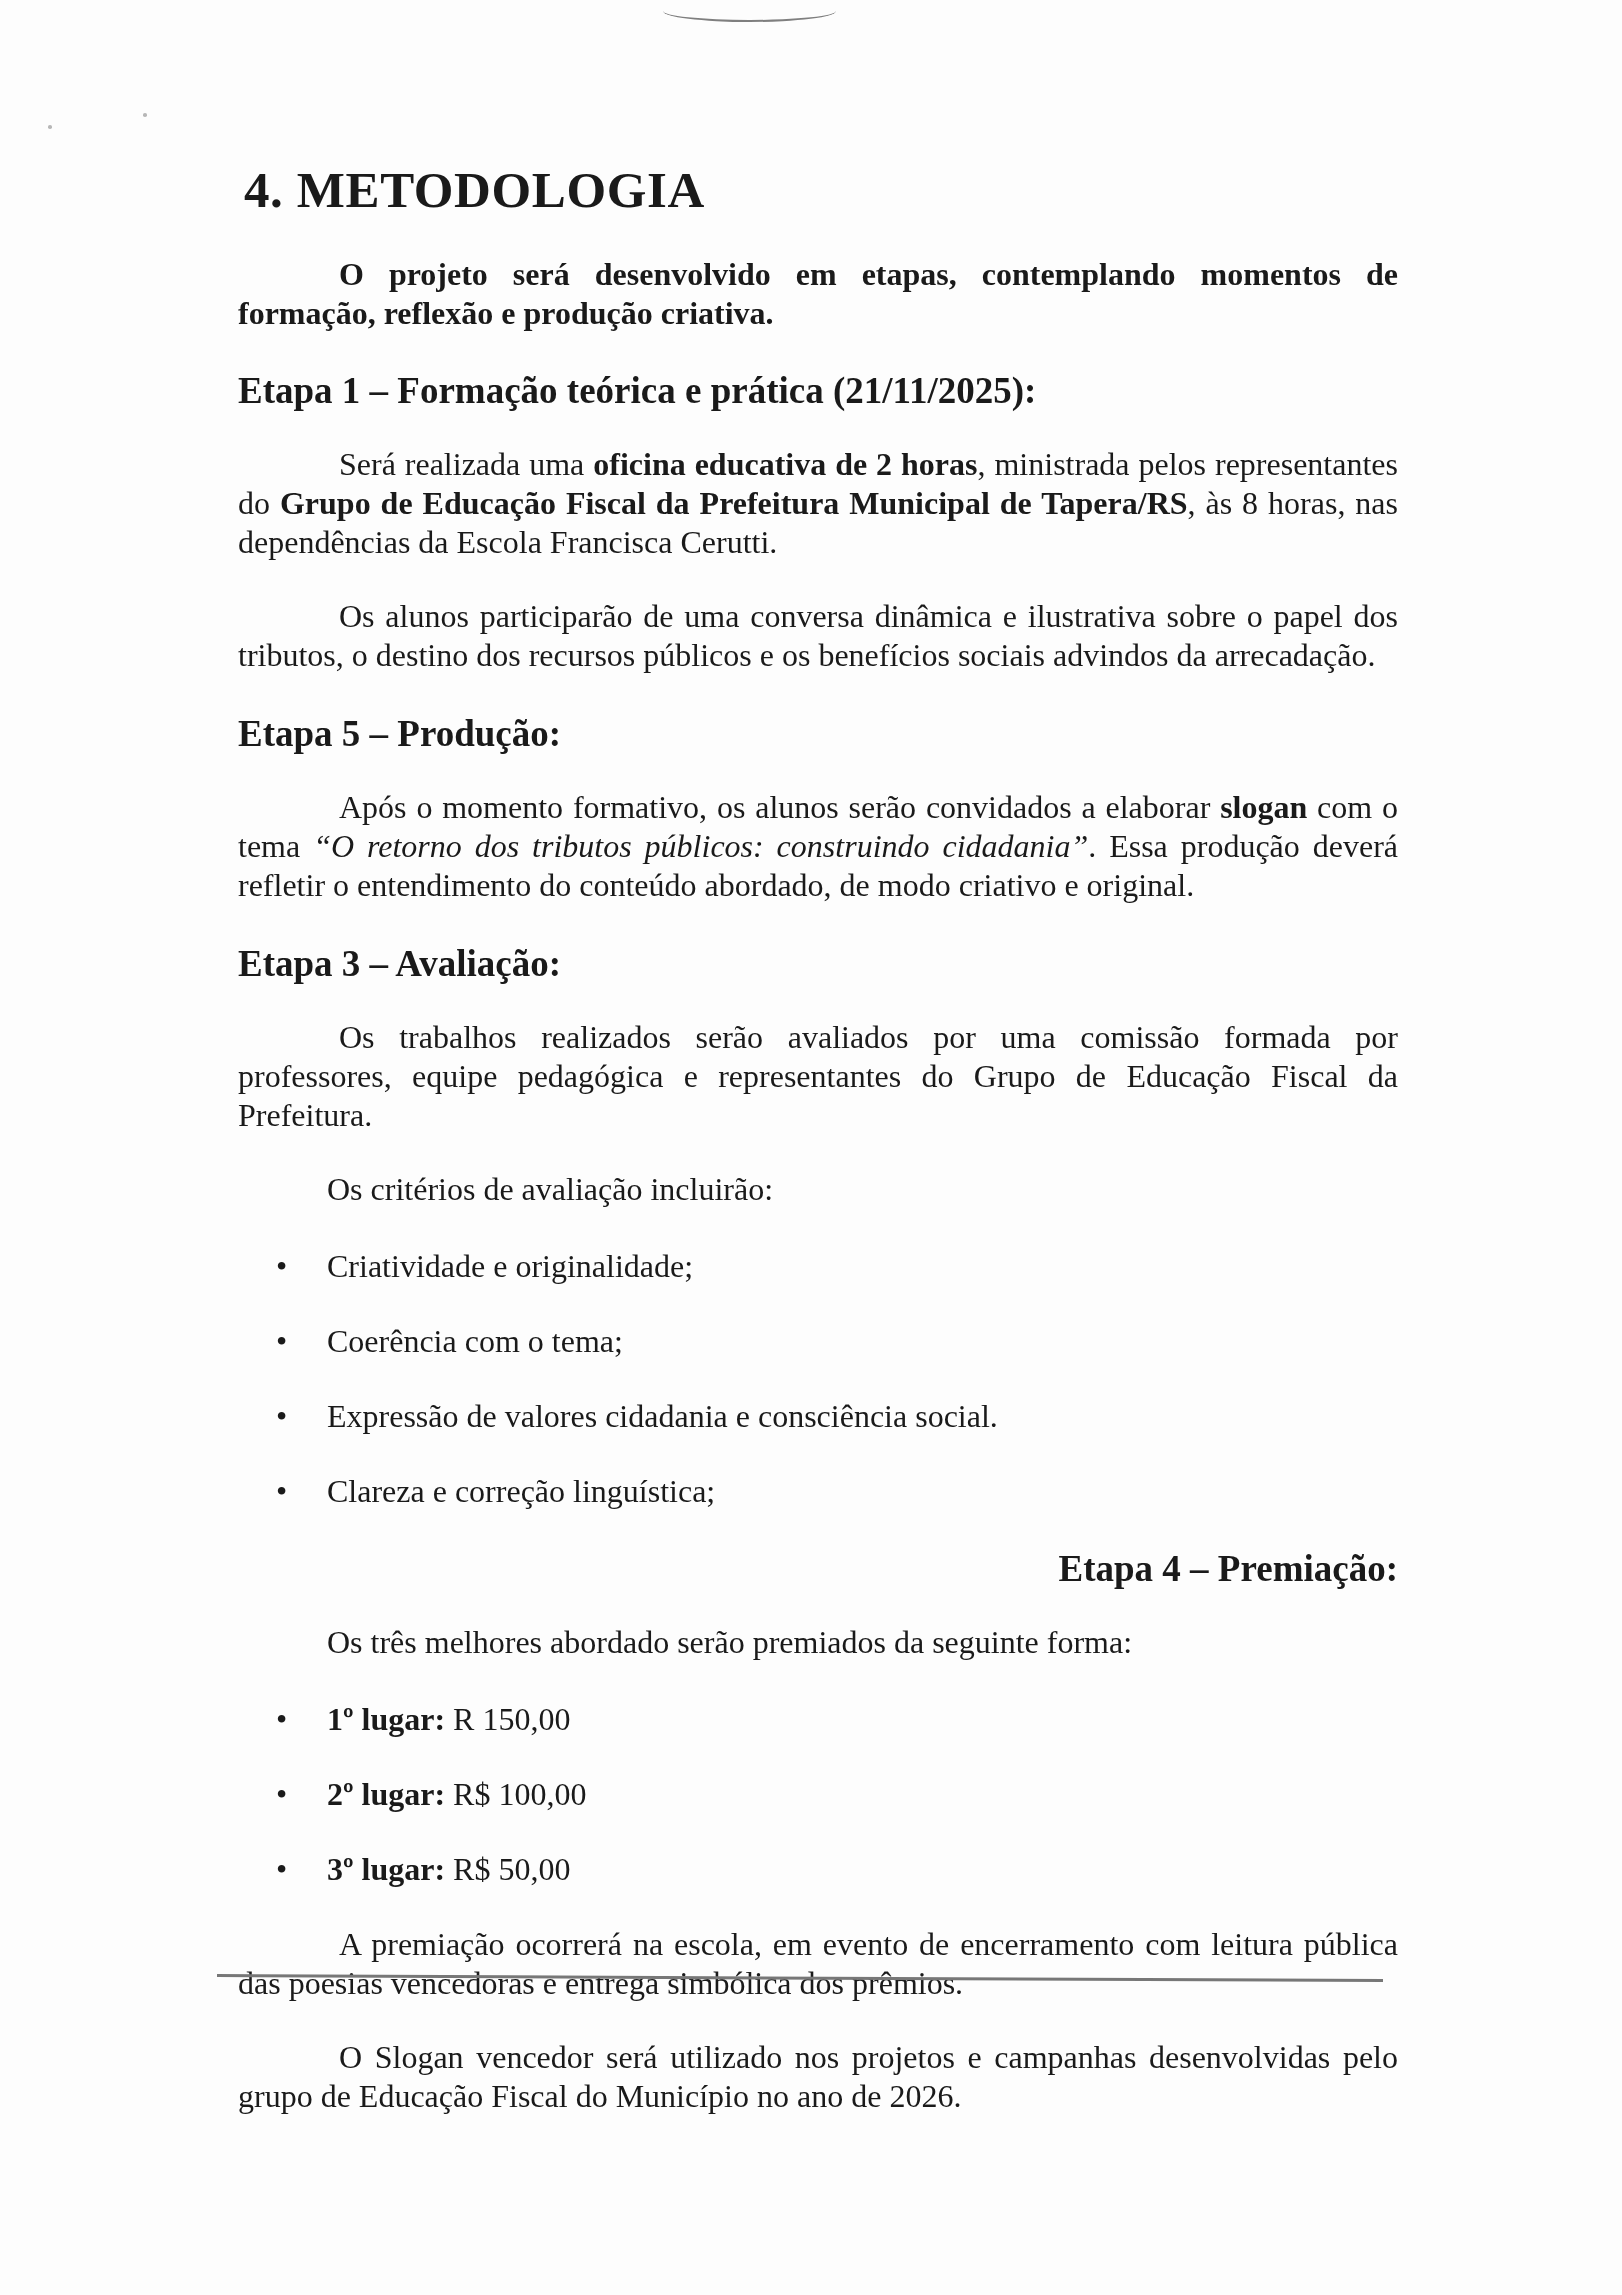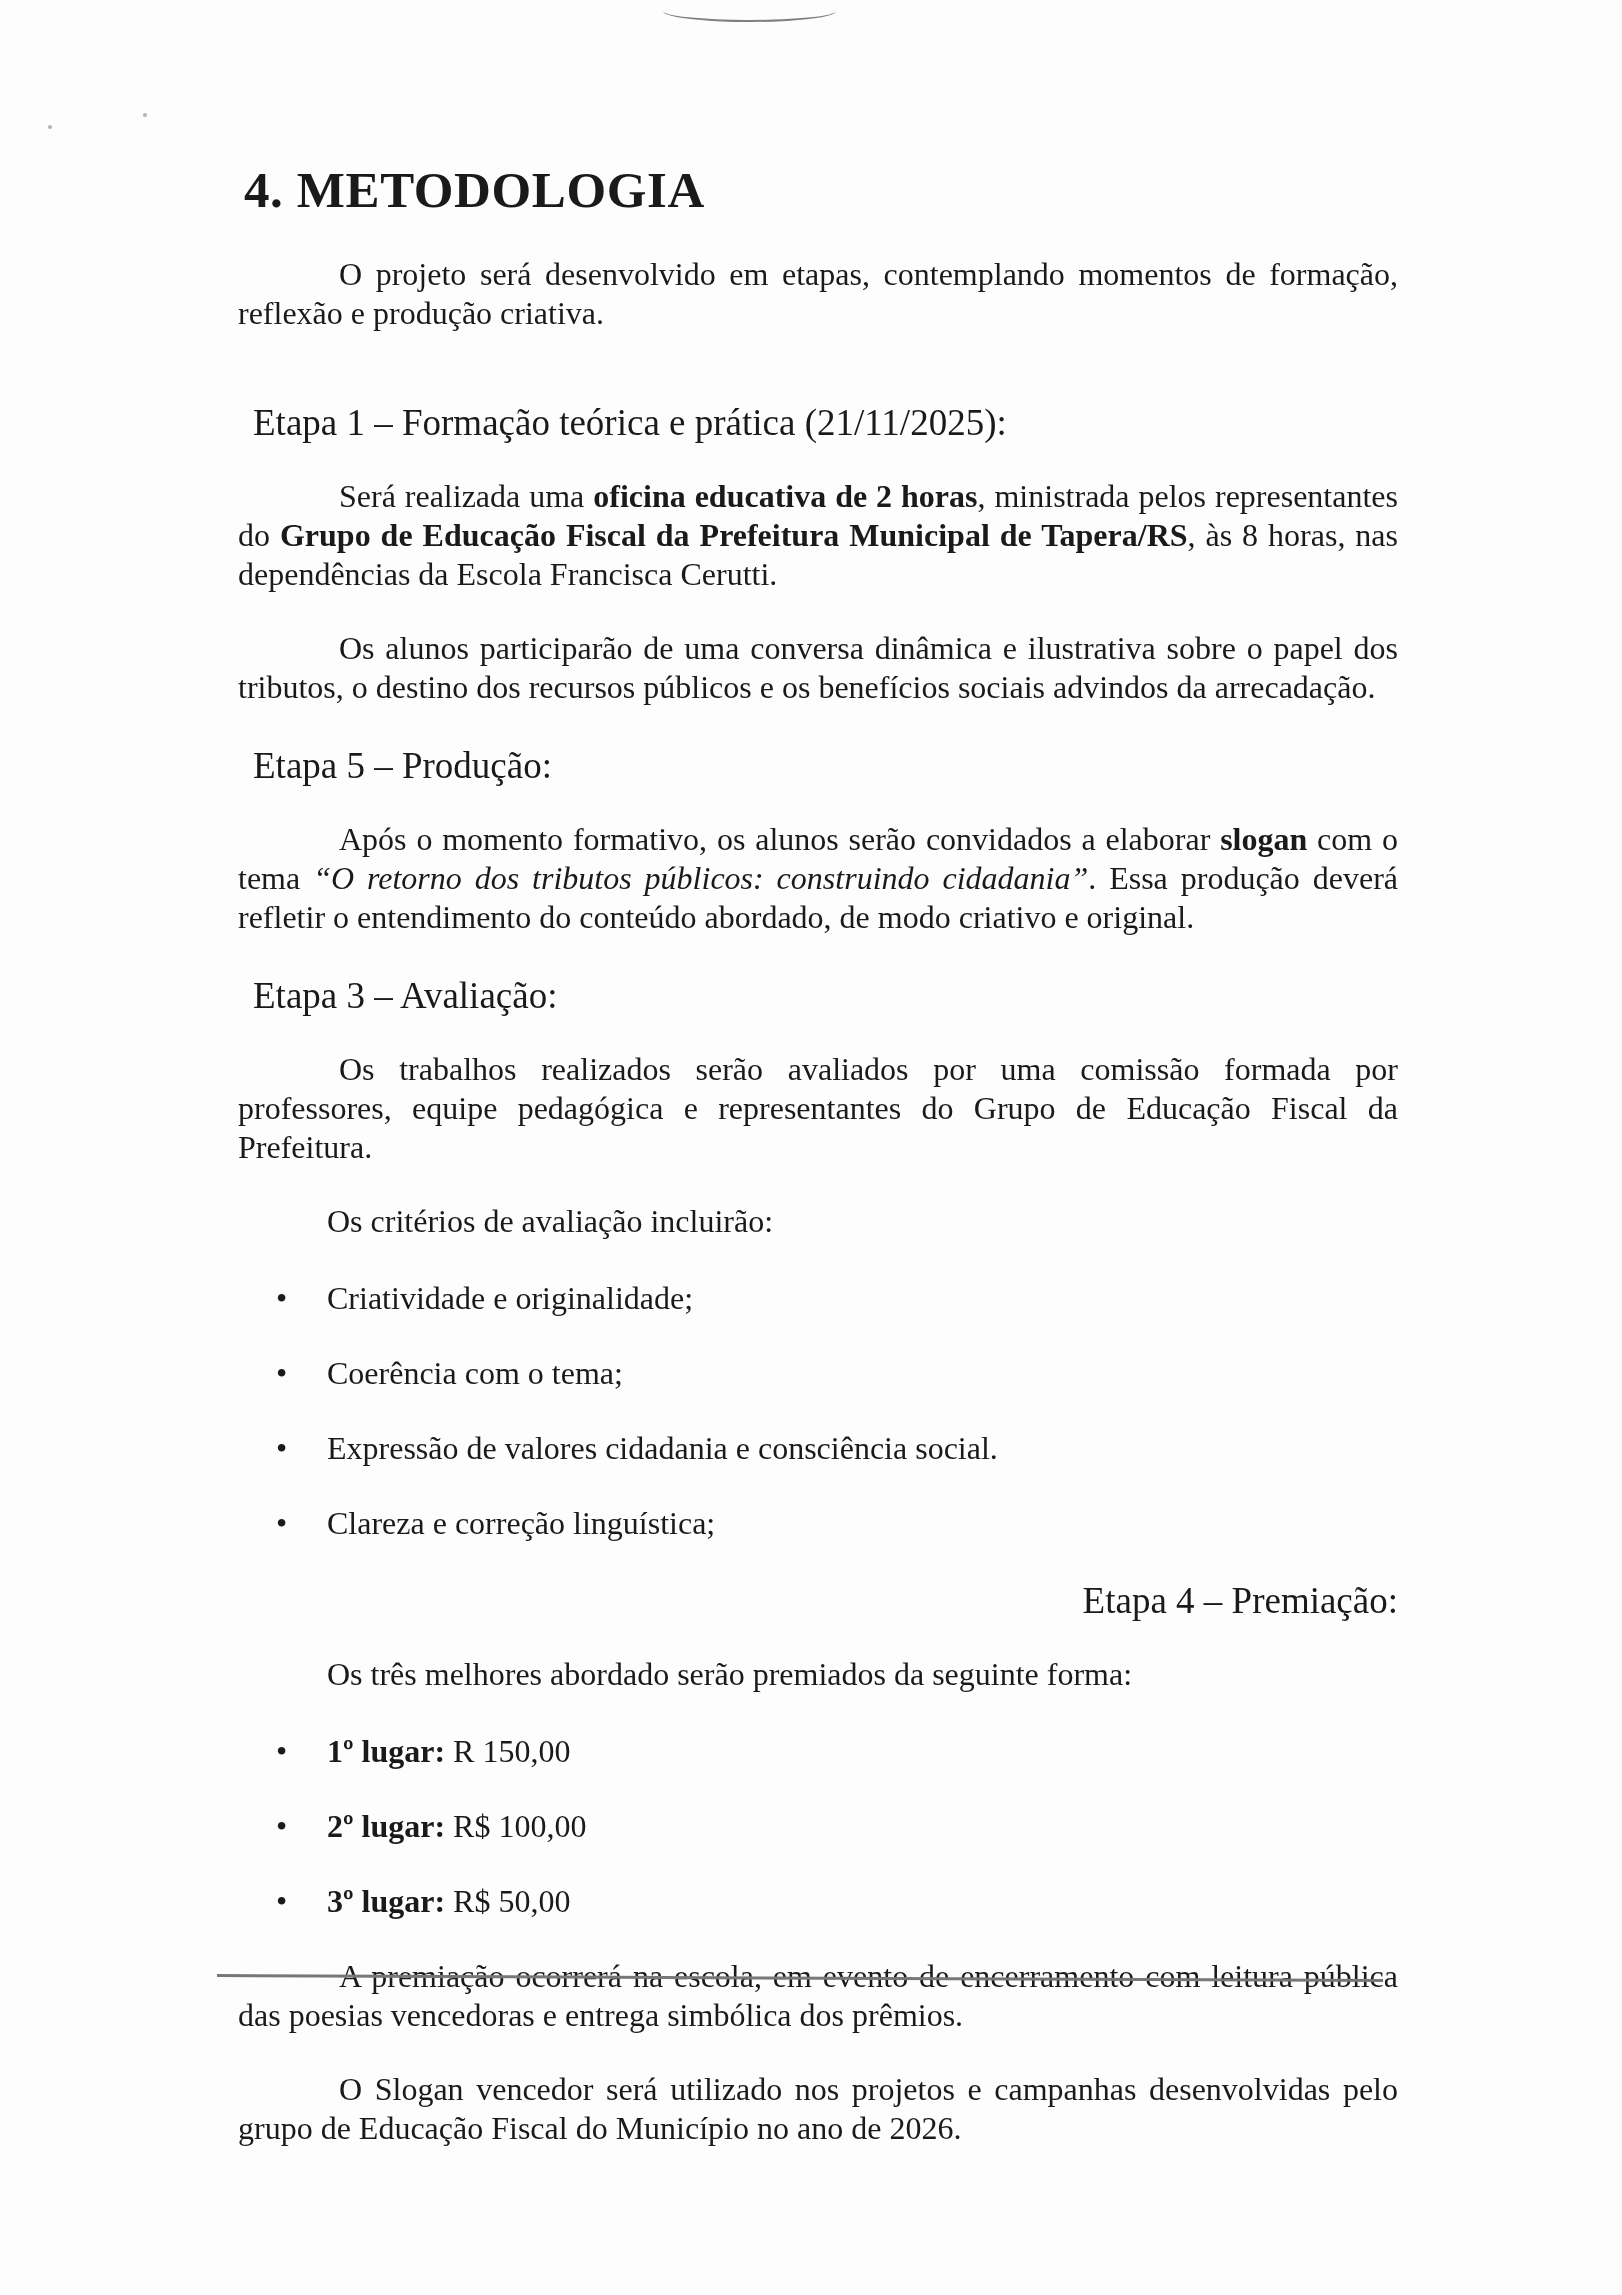--- a/index.html
+++ b/index.html
@@ -6,22 +6,22 @@
   body { width:1623px; height:2295px; position:relative; overflow:hidden;
          font-family:"Liberation Serif","DejaVu Serif",serif; color:#1a1a1a; }
   .page { position:absolute; left:0; top:0; width:1367px; height:2295px; background:#fdfdfd; }
   .top-mark { position:absolute; left:663px; top:0px; width:173px; height:20px;
               border-bottom:2.4px solid #555; border-radius:0 0 50% 50%; opacity:.75; }
   .scan-dot { position:absolute; width:3.6px; height:3.6px; background:#888; border-radius:50%; opacity:.6; }
   .content { position:absolute; left:238px; top:161px; width:1160px; }
   h1.title { font-size:51px; font-weight:bold; margin:0 0 36px 6px; letter-spacing:0.6px; }
   p { font-size:32px; line-height:39px; margin:0; text-align:justify; }
   .indent { text-indent:101px; }
-  .intro { margin-bottom:68px; }
-  h2.step { font-size:37px; font-weight:normal; margin:0 0 33px 15px; }
+  .intro { margin-bottom:36px;font-weight:bold; }
+  h2.step { font-size:37px; font-weight:bold; margin:0 0 33px 0; }
   .s1 { margin-left:6px; }
   .block { margin-bottom:35px; }
   .sec { margin-bottom:37px; }
   ul.list { list-style:none; margin:0 0 37px 0; padding:0; }
   ul.list li { font-size:32px; line-height:37px; position:relative; padding-left:89px;margin-top:38px; }
   ul.list li::before { content:"•"; position:absolute; left:38px; top:0; font-size:32px; }
   .lead { padding-left:89px; margin-bottom:39px; }
   .bold { font-weight:bold; }
   .ital { font-style:italic; }
   .rule { position:absolute; left:217px; top:1974px; width:1166px; height:3px;

